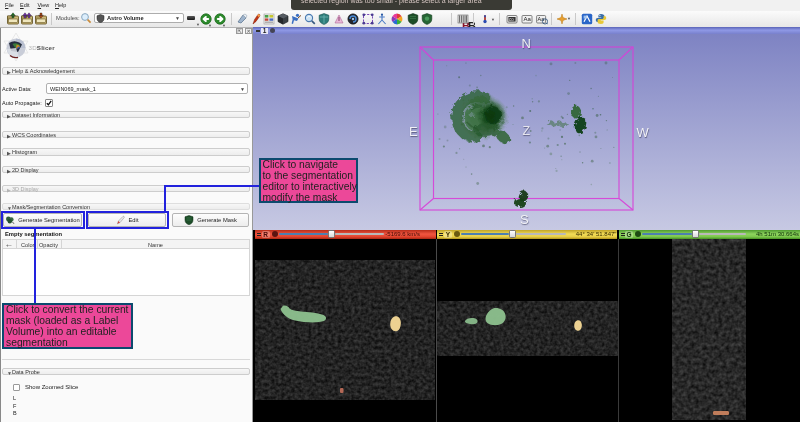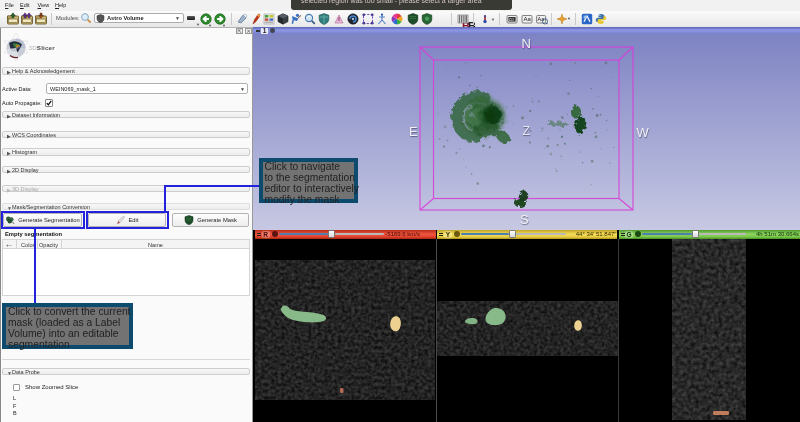--- a/index.html
+++ b/index.html
@@ -7,21 +7,21 @@
 body { font-family:"Liberation Sans", sans-serif; background:#fff; position:relative; }
 .abs { position:absolute; }
 .sechdr { position:absolute; left:2px; width:248px; height:7.5px;
   background:linear-gradient(#f7f7f7,#ededed); border:1px solid #cdcdcd; border-radius:2px;
   font-size:5.5px; color:#333; line-height:6px; padding-left:9px; }
 .sechdr .tri { position:absolute; left:4px; top:1px; font-size:5px; color:#555; }
 .btn { position:absolute; height:14px; white-space:nowrap; background:linear-gradient(#fdfdfd,#ededed);
   border:1px solid #b4b4b4; border-radius:2px; font-size:5.8px; color:#222;
   display:flex; align-items:center; justify-content:center; }
 .bluebox { position:absolute; border:2px solid #2222dd; background:transparent; }
-.callout { position:absolute; border:4px solid #0c4a6e; background:#737373; color:#222;
+.callout { position:absolute; border:2px solid #0c4a6e; background:#ec4899; color:#222;
   font-size:10.3px; line-height:10.9px; padding:0px 2px; white-space:nowrap; }
 .bline { position:absolute; background:#2222dd; }
 </style>
 </head>
 <body>
 
 <div class="abs" style="left:0;top:0;width:800px;height:11px;background:#f1f1f1;"></div>
 <div class="abs" style="left:5px;top:2px;font-size:5.5px;color:#222;"><u>F</u>ile</div>
 <div class="abs" style="left:20px;top:2px;font-size:5.5px;color:#222;"><u>E</u>dit</div>
 <div class="abs" style="left:37.5px;top:2px;font-size:5.5px;color:#222;"><u>V</u>iew</div>

